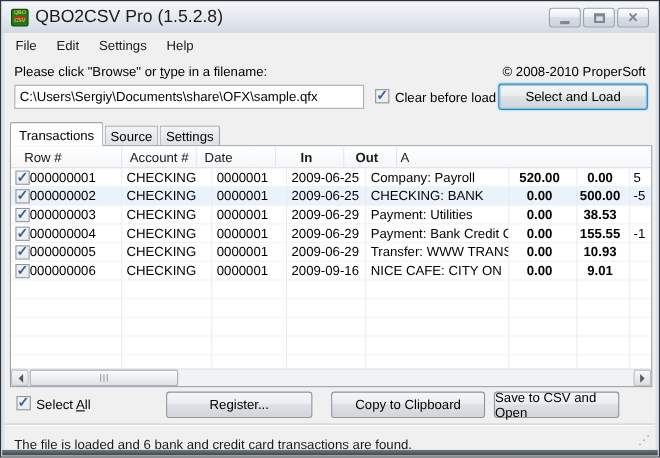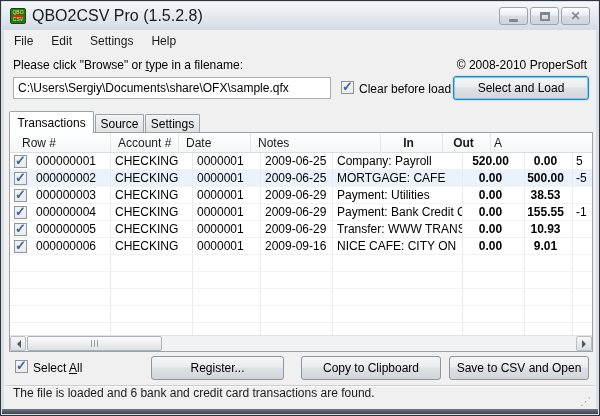--- a/index.html
+++ b/index.html
@@ -67,46 +67,46 @@
   .thead .cell { border-right:1px solid #E3E7ED; padding-left:7px; color:#1A1A1A; }
   .trow { display:flex; height:17px; line-height:16px; border-bottom:1px solid #F0F2F6; }
   .trow .cell { border-right:1px solid #E8ECF2; overflow:hidden; white-space:nowrap; }
   .c0 { width:101px; } .c1 { width:82px; } .c2 { width:68px; } .c3 { width:72px; }
   .c4 { width:130px; } .c5 { width:62px; } .c6 { width:48px; } .c7 { flex:1; border-right:none !important; }
   .cell.txt { padding-left:4px; }
   .cell.num { text-align:center; padding-right:6px;font-weight:bold; }
   .thead .num { padding-left:0; }
   .c0.rowcell { display:flex; align-items:center; }
   .c0 .cb { margin-left:4px; flex:none; }
-  .c0 .rownum { flex:1; text-align:center; padding-right:5px; }
+  .c0 .rownum { flex:1; text-align:left; padding-right:5px; }
   .trow.selected { background:#EAF2FB; }
   .c7.txt { padding-left:3px; }
   
   .hscroll { position:absolute; left:0; right:0; bottom:0; height:16px;
     background:#F1F2F4; border-top:1px solid #E0E2E6; display:flex; }
   .sbtn { width:16px; height:15px; background:linear-gradient(#F7F7F7,#DCDEE1);
     border:1px solid #B9BEC4; border-radius:2px; display:flex; align-items:center; justify-content:center; }
   .arr-l { width:0; height:0; border:4px solid transparent; border-right-color:#4D5A66; margin-right:3px; }
   .arr-r { width:0; height:0; border:4px solid transparent; border-left-color:#4D5A66; margin-left:3px; }
   .sthumb { width:135px; height:15px; margin-left:1px;
     background:linear-gradient(#FBFBFB,#DFE1E4); border:1px solid #ABB1B8; border-radius:2px;
     display:flex; align-items:center; justify-content:center; gap:2px; }
   .sthumb i { width:1px; height:7px; background:#9AA1A9; }
   .strack { flex:1; }
   .sbtn.right { margin-left:auto; }
   
   .selall-cb { position:absolute; left:14px; top:359px; }
   .selall-label { position:absolute; left:32px; top:360px; }
   .reg-btn  { position:absolute; left:150px; top:355px; width:133px; height:24px; }
   .copy-btn { position:absolute; left:300px; top:355px; width:140px; height:24px; }
-  .save-btn { position:absolute; left:448px; top:355px; width:140px; height:24px; }
+  .save-btn { position:absolute; left:448px; top:355px; width:114px; height:24px; }
   
   .statusbar { position:absolute; left:4px; right:4px; top:384px; height:26px;
     background:#F0F0F0; border-top:1px solid #CDCDCD; box-shadow:inset 0 1px 0 #FFF;
-    display:flex; align-items:flex-start; }
+    display:flex; align-items:flex-end; }
   .status-text { padding-left:8px; color:#1A1A1A; }
   .grip { position:absolute; right:4px; bottom:5px; font-size:11px; color:#9A9A9A; line-height:10px; }
   .bottomframe { position:absolute; left:1px; right:1px; bottom:1px; height:5px;
     background:linear-gradient(#6E7884,#3F454D); }
 </style>
 </head>
 <body>
 
 <div id="window">
 
@@ -146,21 +146,20 @@
 
   <div class="tab tab-active">Transactions</div>
   <div class="tab tab-idle tab-source">Source</div>
   <div class="tab tab-idle tab-settings">Settings</div>
 
   <div class="tabpage">
     <div class="thead">
       <div class="cell c0" style="padding-left:12px">Row #</div>
       <div class="cell c2">Account #</div>
       <div class="cell c3">Date</div>
-      <div class="cell c4">Notes</div>
       <div class="cell c5 num">In</div>
       <div class="cell c6 num">Out</div>
       <div class="cell c7 txt">A</div>
     </div>
 
     <div class="trow data">
       <div class="cell c0 rowcell">
           <span class="cb checked"></span>
           <span class="rownum">000000001</span>
         </div>
@@ -173,21 +172,21 @@
       <div class="cell c7 txt">5</div>
     </div>
     <div class="trow data selected">
       <div class="cell c0 rowcell">
           <span class="cb checked"></span>
           <span class="rownum">000000002</span>
         </div>
       <div class="cell c1 txt">CHECKING</div>
       <div class="cell c2 txt">0000001</div>
       <div class="cell c3 txt">2009-06-25</div>
-      <div class="cell c4 txt">MORTGAGE: CAFE</div>
+      <div class="cell c4 txt">CHECKING: BANK</div>
       <div class="cell c5 num">0.00</div>
       <div class="cell c6 num">500.00</div>
       <div class="cell c7 txt">-5</div>
     </div>
     <div class="trow data">
       <div class="cell c0 rowcell">
           <span class="cb checked"></span>
           <span class="rownum">000000003</span>
         </div>
       <div class="cell c1 txt">CHECKING</div>

